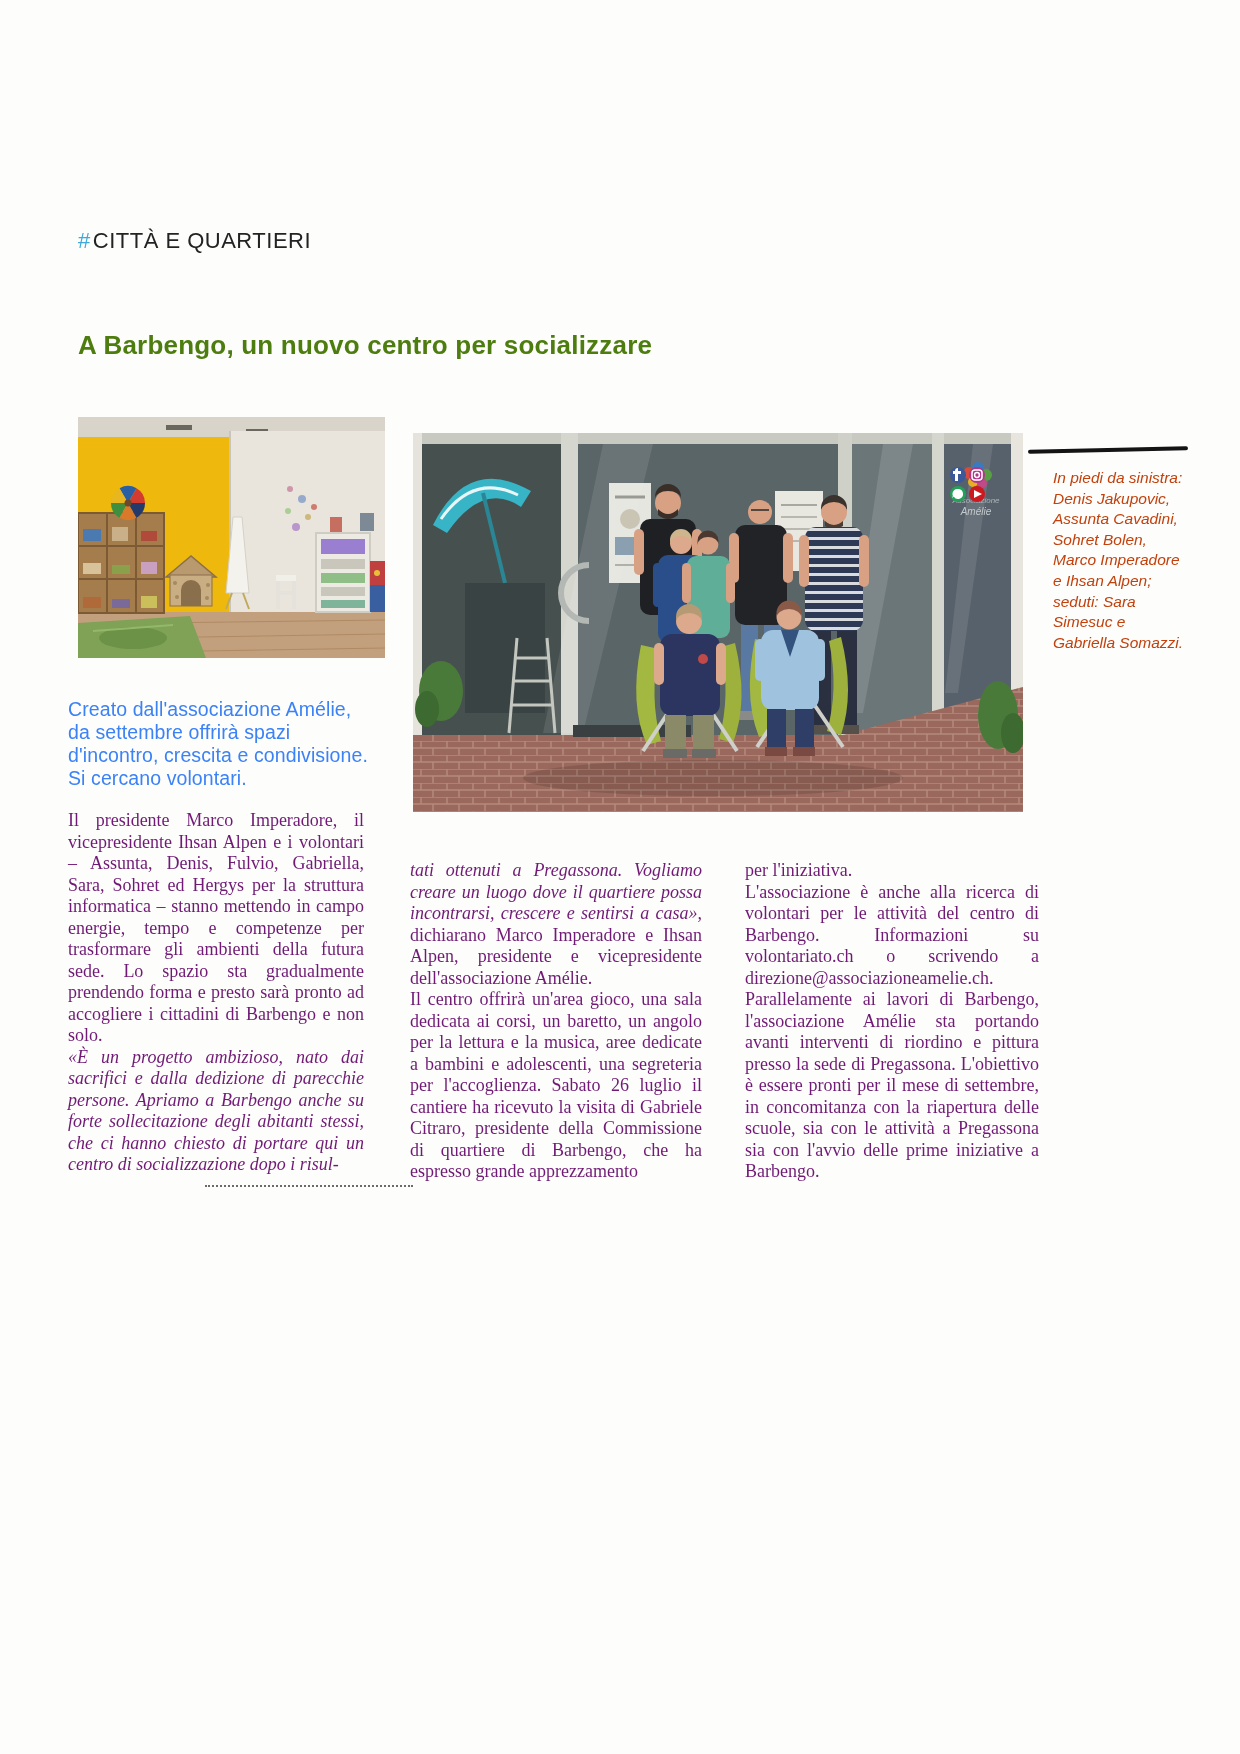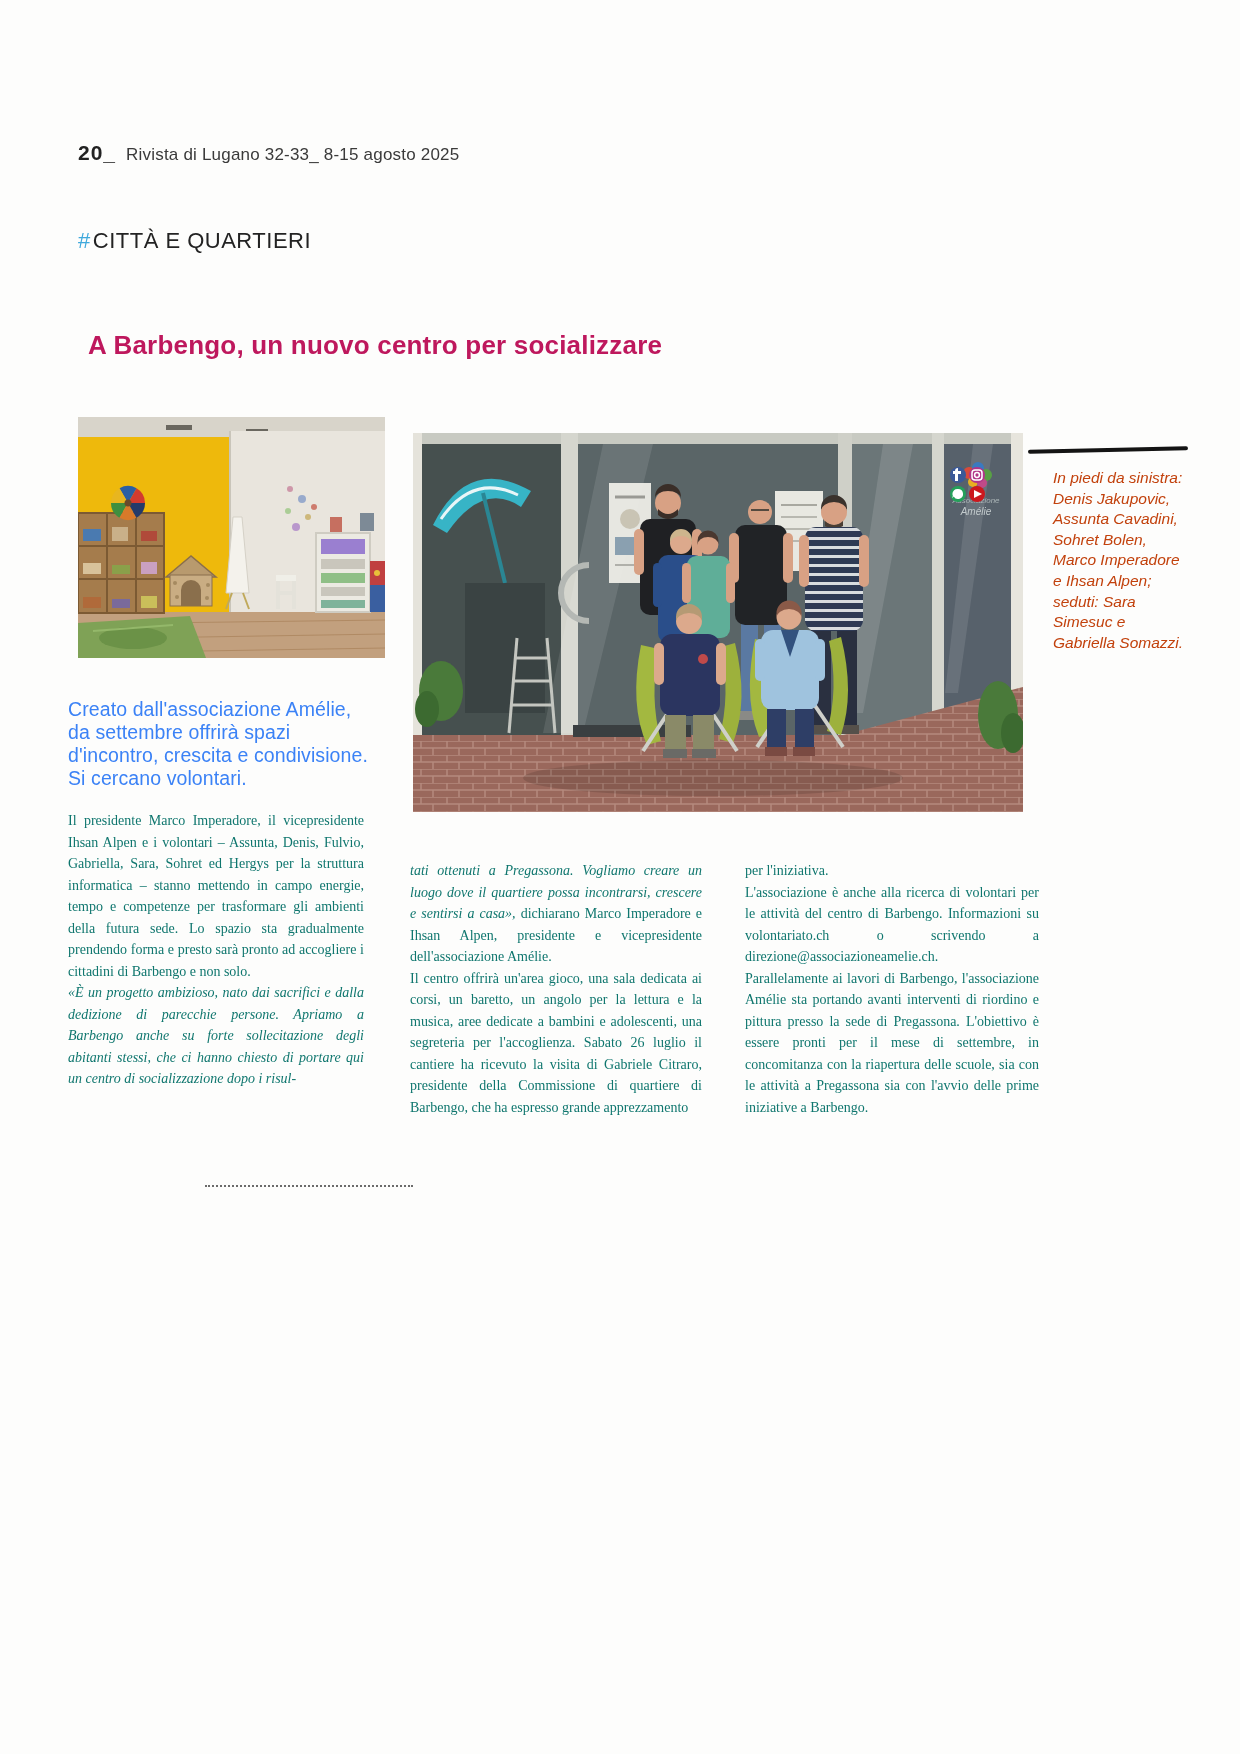--- a/index.html
+++ b/index.html
@@ -7,54 +7,50 @@
         font-family:"Liberation Sans",sans-serif;color:#1a1a1a;}
   
   .pg-header{position:absolute;left:78px;top:141px;display:flex;align-items:baseline;gap:10px;}
   .pg-num{font-size:21px;font-weight:800;letter-spacing:1px;color:#222;}
   .masthead{font-size:17px;color:#3a3a3a;letter-spacing:.2px;}
   
   .section-head{position:absolute;left:78px;top:228px;font-size:22px;font-weight:400;
                 letter-spacing:.5px;color:#232323;}
   .section-head .hash{color:#3fa9dc;margin-right:2px;}
   
-  .art-title{position:absolute;left:88px;top:330px;font-size:26px;font-weight:800;color:#be185d;letter-spacing:.2px;}
+  .art-title{position:absolute;left:78px;top:330px;font-size:26px;font-weight:800;color:#4d7c0f;letter-spacing:.2px;}
   
   .photo{position:absolute;overflow:hidden;background:#ddd;}
   .photo svg{display:block;}
   .photo-left{left:78px;top:417px;width:307px;height:241px;}
   .photo-right{left:413px;top:433px;width:610px;height:379px;}
   
   .cap-rule{position:absolute;left:1028px;top:448px;width:160px;height:4px;background:#141414;
             transform:rotate(-1.2deg);border-radius:2px;}
   .caption{position:absolute;left:1053px;top:468px;width:138px;
            font-size:15.5px;font-style:italic;color:#c2410c;line-height:20.6px;}
   
   .lead{position:absolute;left:68px;top:698px;width:300px;
         font-size:19.5px;color:#3b82f6;line-height:23px;letter-spacing:.1px;}
   
   .col{position:absolute;width:296px;font-family:"Liberation Serif",serif;
-       font-size:14px;line-height:21.5px;text-align:justify;color:#0f766e;}
+       font-size:18px;line-height:21.5px;text-align:justify;color:#701a75;}
   .col p{margin:0;}
   .col .ital{font-style:italic;}
   .col1{left:68px;top:810px;}
   .col2{left:410px;top:860px;width:292px;}
   .col3{left:745px;top:860px;width:294px;}
   .dotted-sep{position:absolute;left:205px;top:1185px;width:208px;height:0;
               border-top:2.5px dotted #6b6b6b;}
 </style>
 </head>
 <body>
 
 <div class="page">
 
-  <div class="pg-header">
-    <span class="pg-num">20_</span>
-    <span class="masthead">Rivista di Lugano 32-33_ 8-15 agosto 2025</span>
-  </div>
 
   <div class="section-head">
     <span class="hash">#</span><span>CITTÀ E QUARTIERI</span>
   </div>
 
   <div class="art-title">A Barbengo, un nuovo centro per socializzare</div>
 
   <div class="photo photo-left">
     <svg width="307" height="241" viewBox="0 0 307 241">
 

